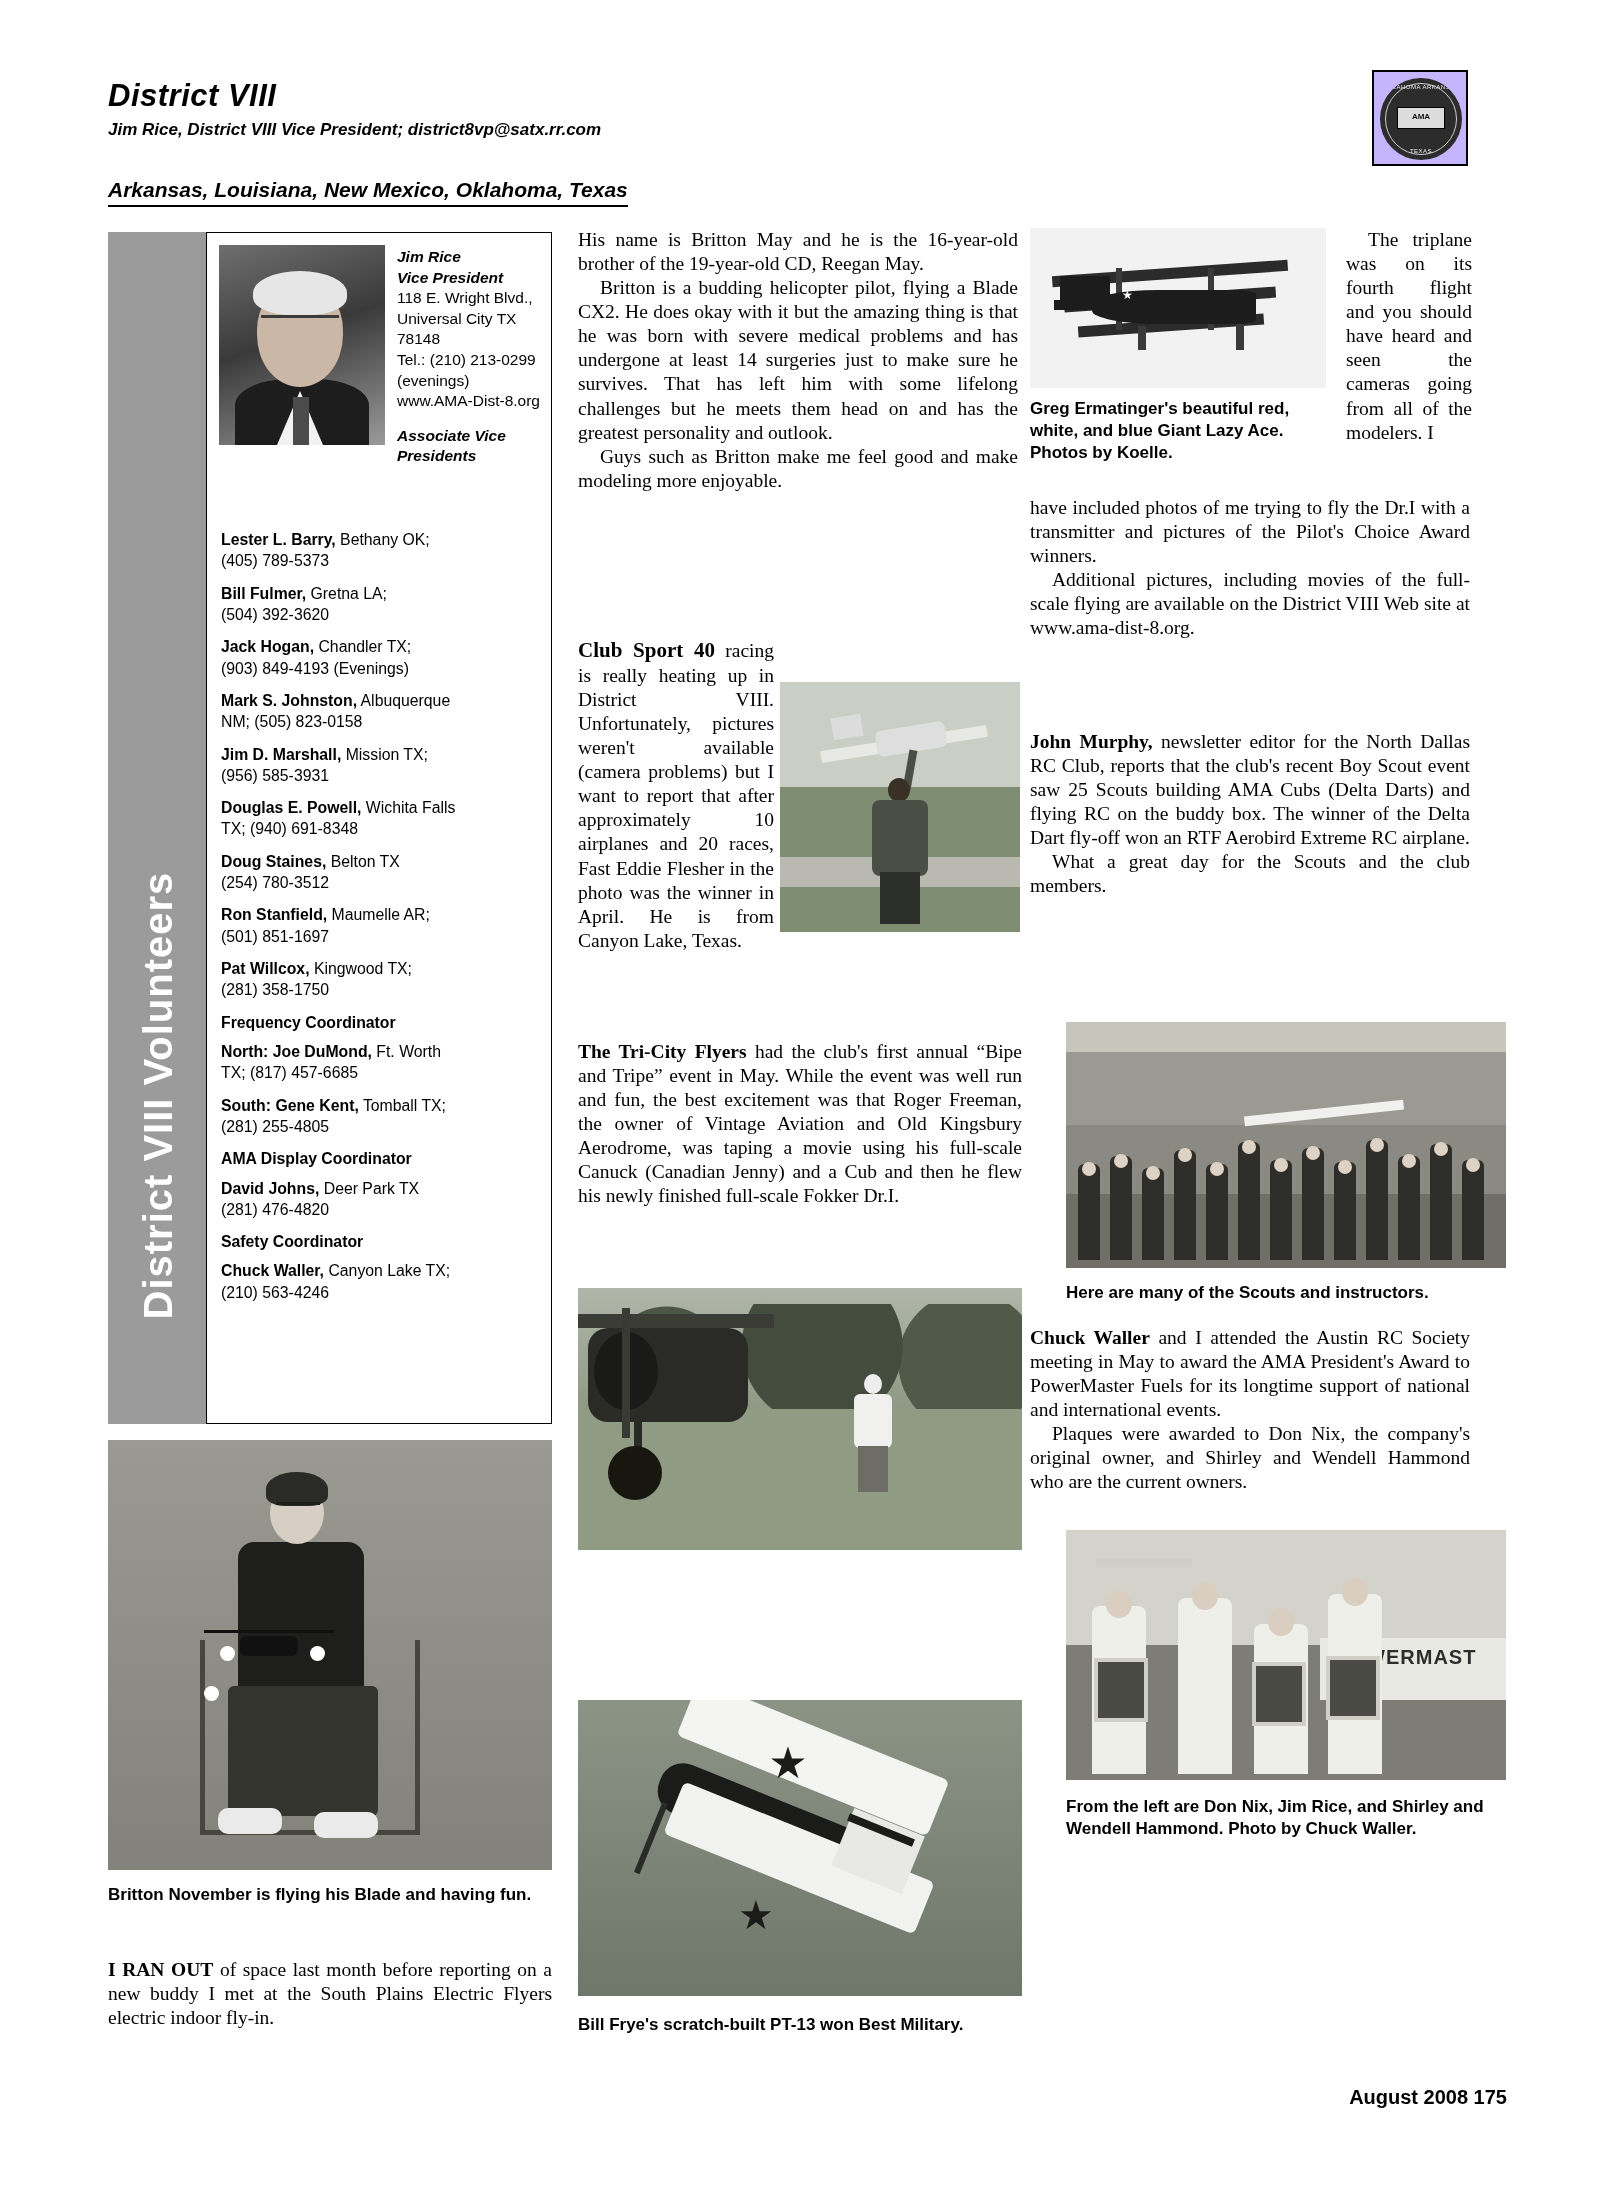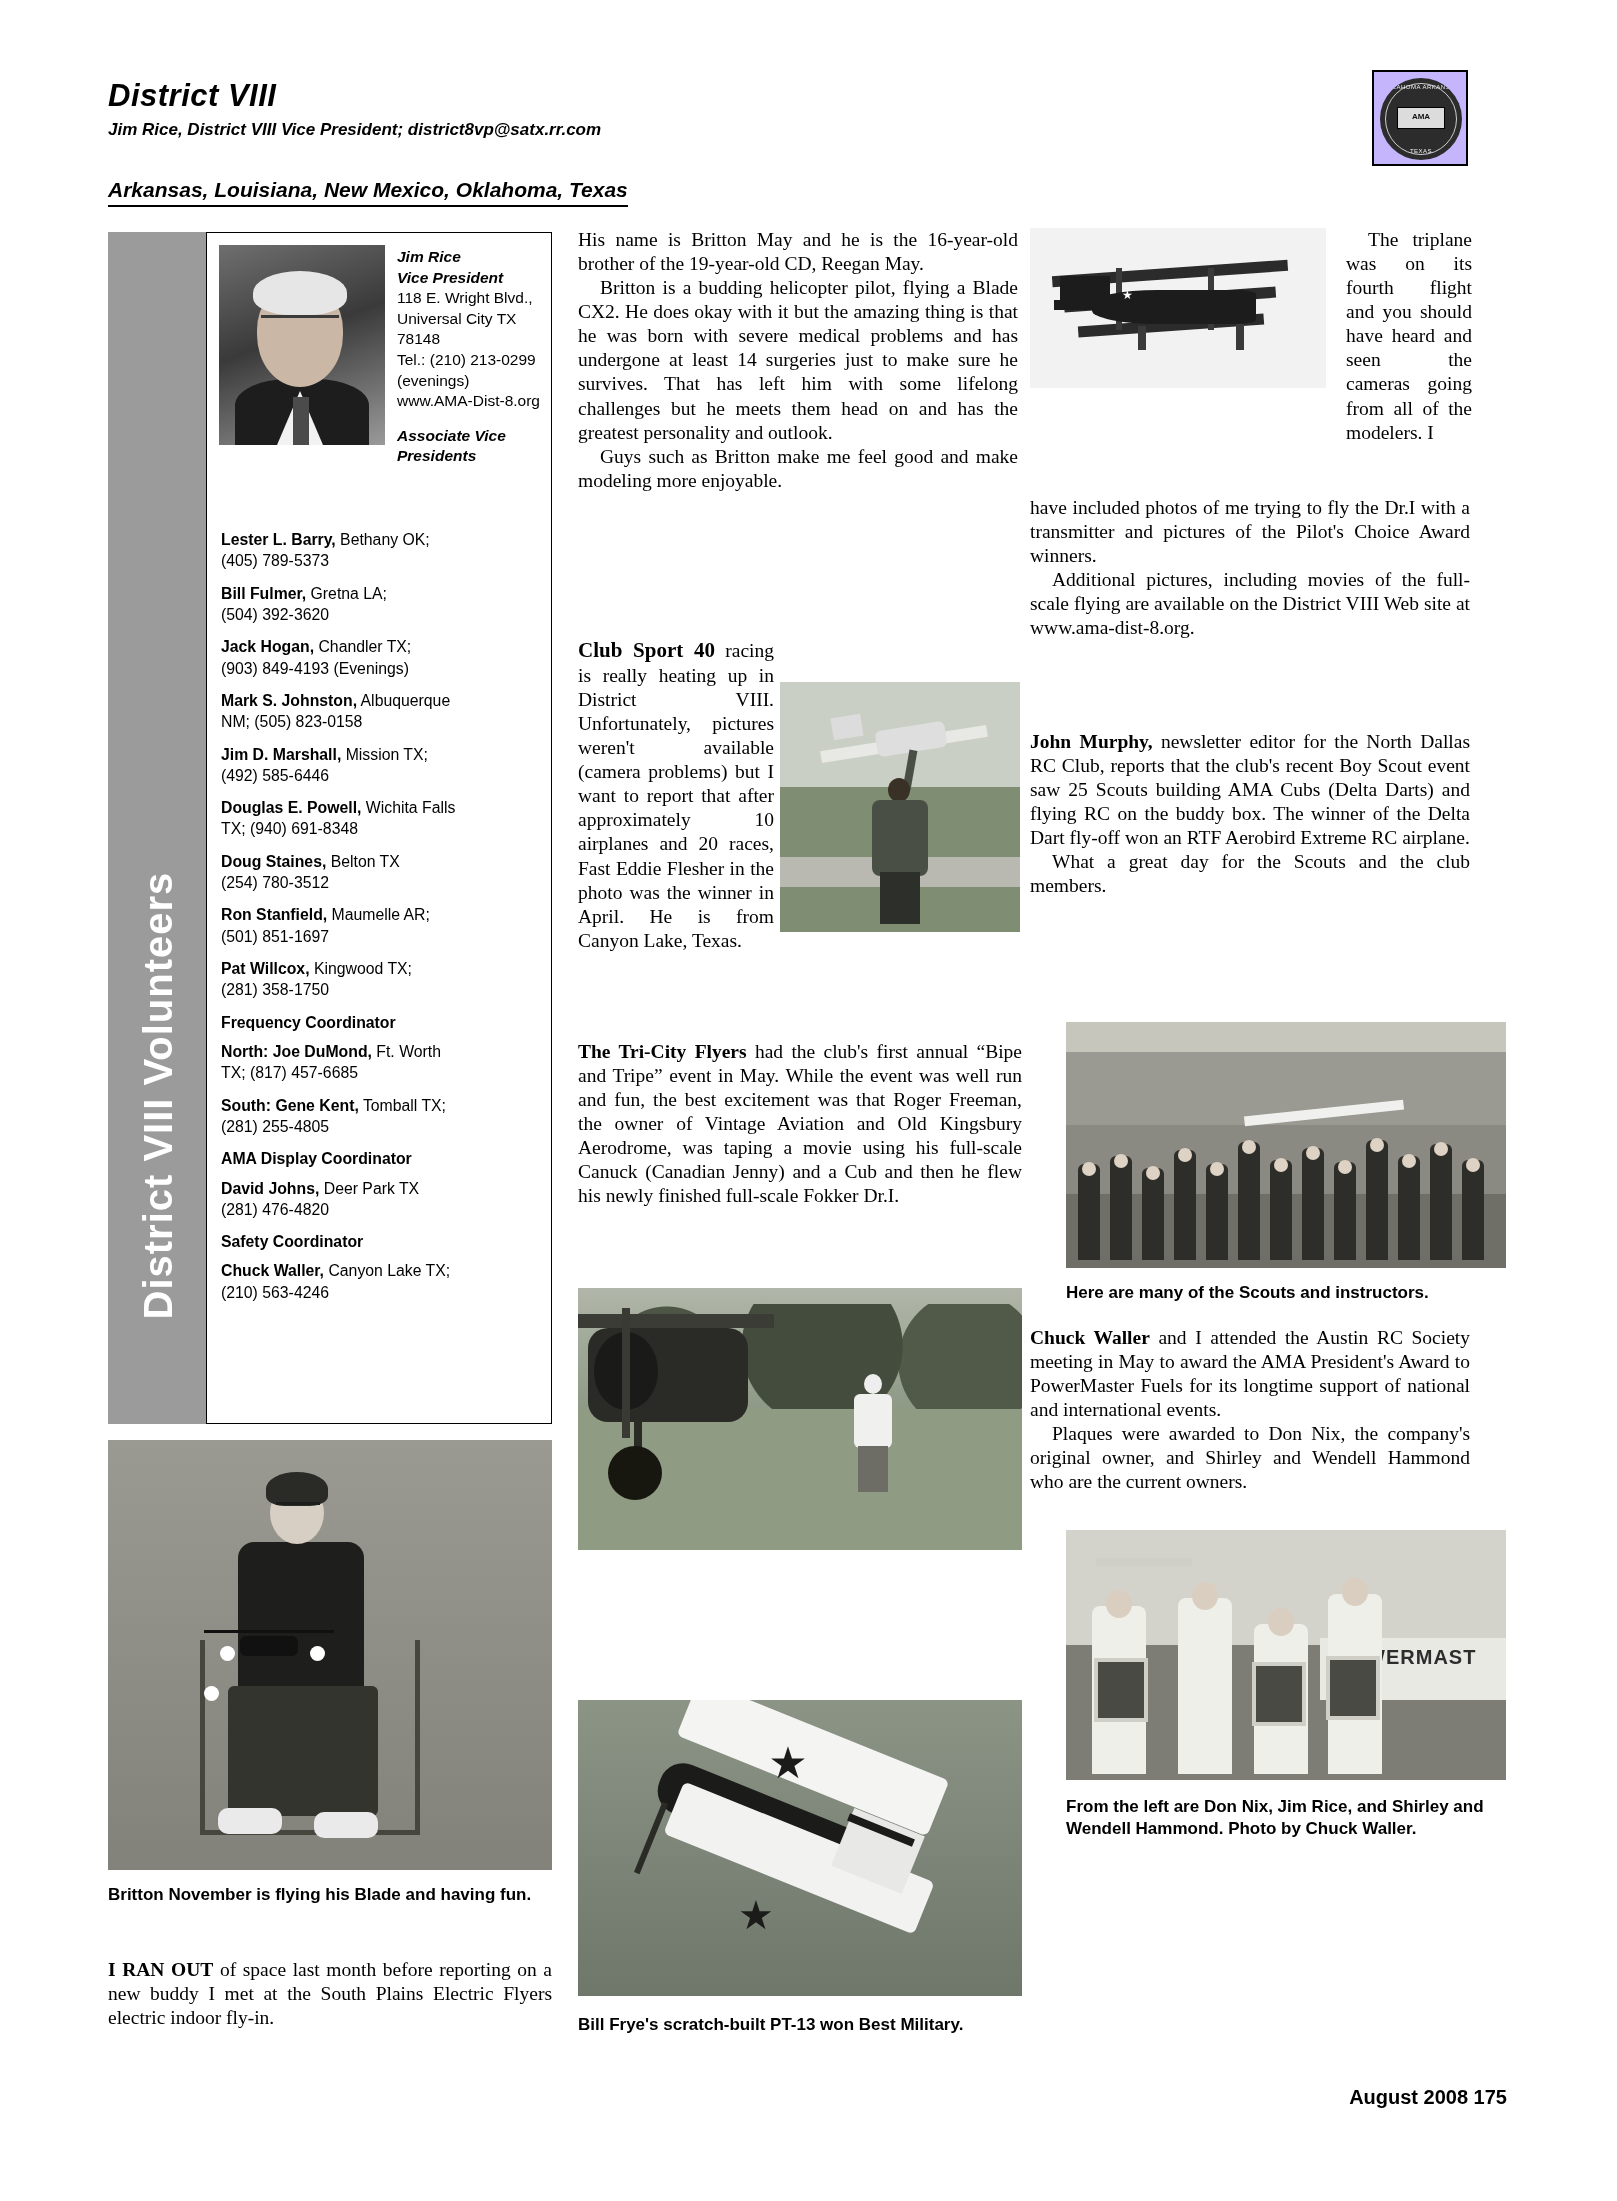--- a/index.html
+++ b/index.html
@@ -418,21 +418,21 @@
       <div class="sb-entry">
         <b>Jack Hogan,</b><span> Chandler TX;</span><br>
         <span>(903) 849-4193 (Evenings)</span>
       </div>
       <div class="sb-entry">
         <b>Mark S. Johnston,</b><span> Albuquerque</span><br>
         <span>NM; (505) 823-0158</span>
       </div>
       <div class="sb-entry">
         <b>Jim D. Marshall,</b><span> Mission TX;</span><br>
-        <span>(492) 585-6446</span>
+        <span>(956) 585-3931</span>
       </div>
       <div class="sb-entry">
         <b>Douglas E. Powell,</b><span> Wichita Falls</span><br>
         <span>TX; (940) 691-8348</span>
       </div>
       <div class="sb-entry">
         <b>Doug Staines,</b><span> Belton TX</span><br>
         <span>(254) 780-3512</span>
       </div>
       <div class="sb-entry">
@@ -559,20 +559,21 @@
     <div class="tri-tail" style="left:24px;top:72px;width:58px;height:10px;"></div>
     <div class="tri-strut" style="left:206px;top:96px;width:8px;height:26px;"></div>
     <div class="tri-strut" style="left:108px;top:98px;width:8px;height:24px;"></div>
     <div class="tri-star" style="left:92px;top:60px;">★</div>
   </div>
 
   <div class="col" style="left:1346px;top:228px;width:126px;">
     <p>The triplane was on its fourth flight and you should have heard and seen the cameras going from all of the modelers. I</p>
   </div>
 
+  <div class="caption" style="position:absolute;left:1030px;top:398px;width:296px;">Greg Ermatinger's beautiful red, white, and blue Giant Lazy Ace. Photos by Koelle.</div>
 
   <div class="col" style="left:1030px;top:496px;width:440px;">
     <p class="noindent">have included photos of me trying to fly the Dr.I with a transmitter and pictures of the Pilot's Choice Award winners.</p>
     <p>Additional pictures, including movies of the full-scale flying are available on the District VIII Web site at www.ama-dist-8.org.</p>
   </div>
 
   <div class="col" style="left:1030px;top:730px;width:440px;">
     <p class="noindent"><span class="bold-lead">John Murphy,</span><span> newsletter editor for the North Dallas RC Club, reports that the club's recent Boy Scout event saw 25 Scouts building AMA Cubs (Delta Darts) and flying RC on the buddy box. The winner of the Delta Dart fly-off won an RTF Aerobird Extreme RC airplane.</span></p>
     <p>What a great day for the Scouts and the club members.</p>
   </div>

